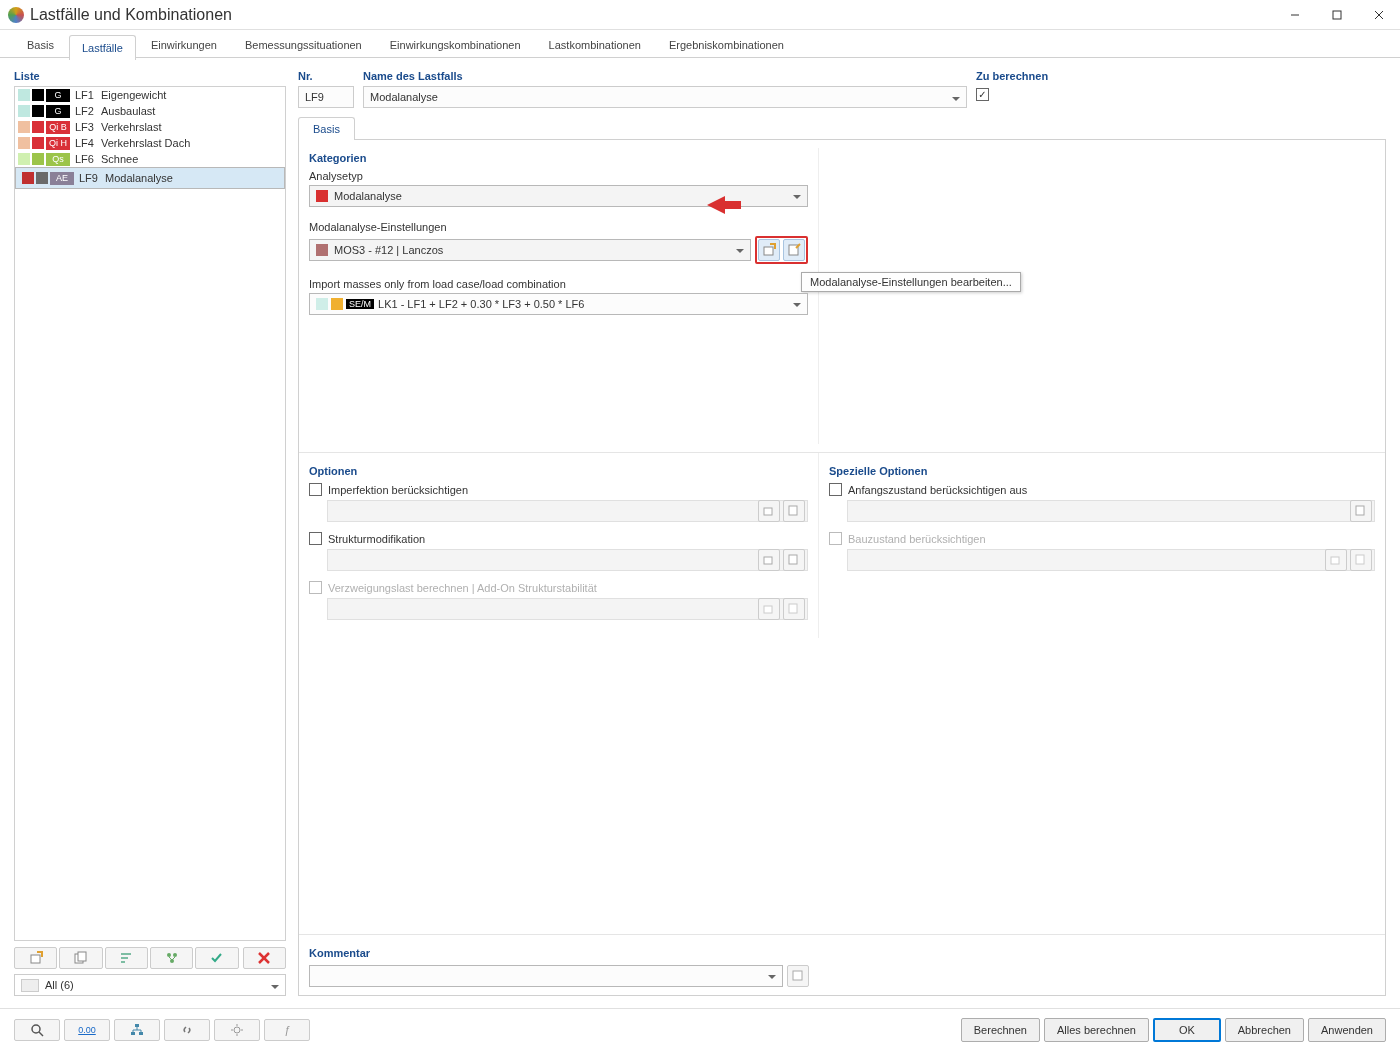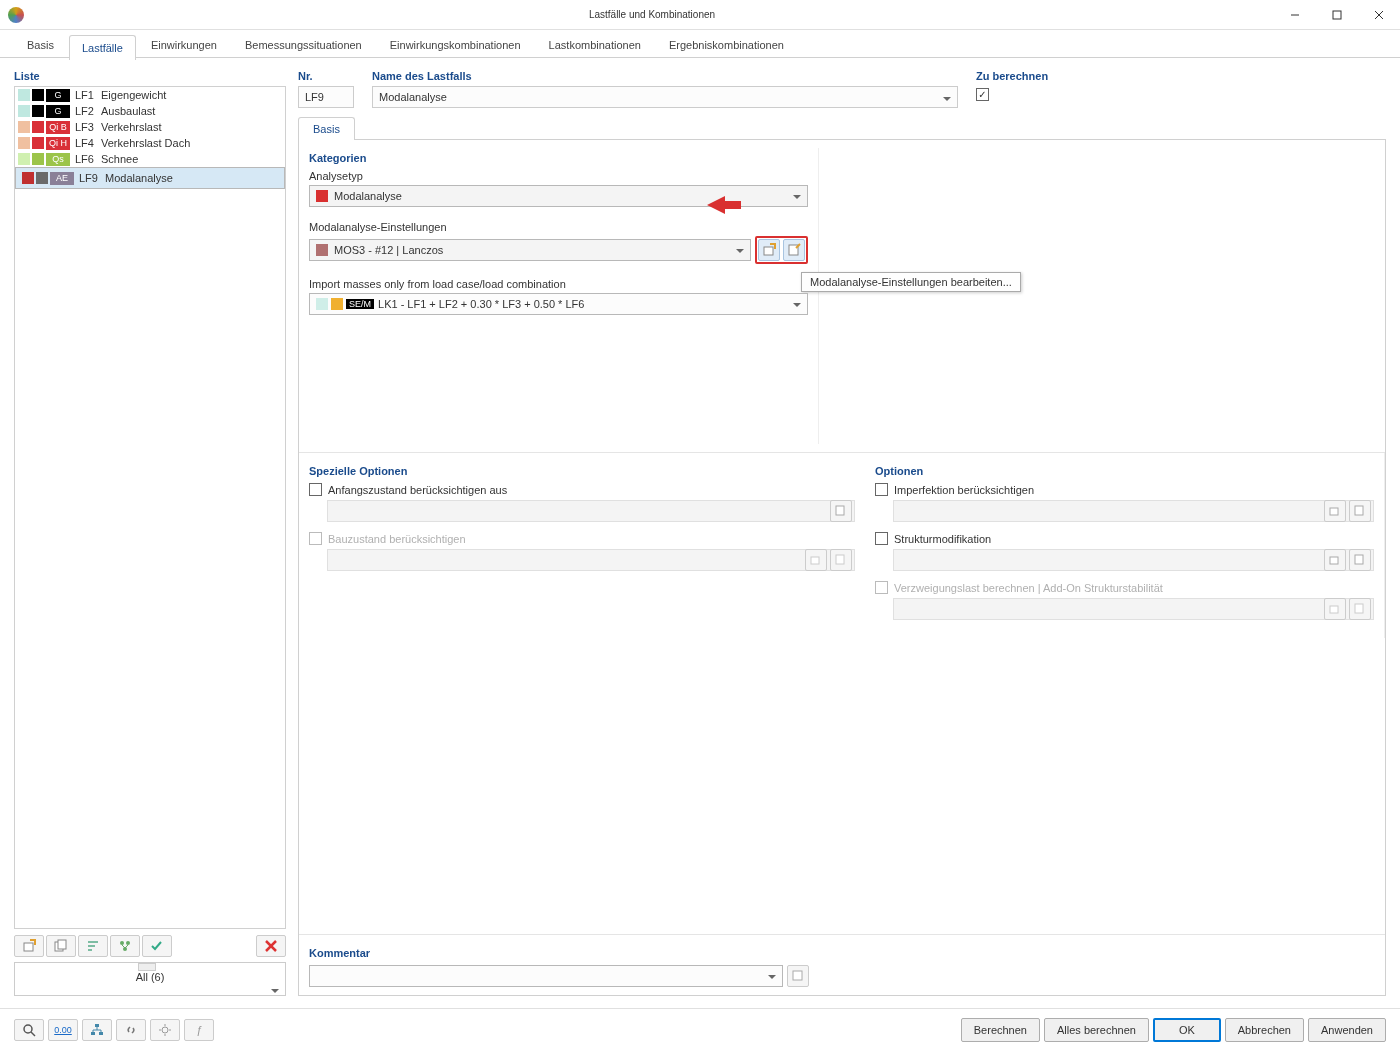--- a/index.html
+++ b/index.html
@@ -1,21 +1,21 @@
 <!DOCTYPE html>
 <html><head>
 <meta charset="utf-8">
 <style>
 * { margin:0; padding:0; box-sizing:border-box; font-family:"Segoe UI",Tahoma,sans-serif; }
 body { background:#fff; font-size:11px; color:#333; width:1400px; height:1050px; overflow:hidden; position:relative; }
 
 
 .titlebar { height:30px; display:flex; align-items:center; padding-left:8px; border-bottom:1px solid #e0e0e0; }
 .titlebar .app-icon { width:16px; height:16px; border-radius:50%; background:conic-gradient(#d4a017,#c85050,#5080c8,#50a050,#d4a017); margin-right:6px; }
-.titlebar .title { flex:1; font-size:10px;text-align:center; }
+.titlebar .title { flex:1; font-size:16px; }
 .winbtns { display:flex; }
 .winbtn { width:42px; height:30px; display:flex; align-items:center; justify-content:center; cursor:pointer; }
 
 
 .tabrow { height:28px; display:flex; align-items:flex-end; padding:0 14px; border-bottom:1px solid #d0d0d0; background:#fff; }
 .tab { padding:6px 12px; cursor:pointer; color:#444; font-size:11px; border:1px solid transparent; border-bottom:none; margin-right:2px; }
 .tab.active { border-color:#d0d0d0; background:#fff; border-radius:3px 3px 0 0; position:relative; top:3px; color:#1a4b8c; }
 
 
 .content { display:flex; position:absolute; top:58px; bottom:42px; left:0; right:0; padding:12px 14px; gap:12px; }
@@ -25,27 +25,27 @@
 .sec-title { color:#1a4b8c; font-weight:600; font-size:11px; margin-bottom:4px; }
 .list { flex:1; border:1px solid #d0d0d0; background:#fff; overflow:auto; }
 .row { display:flex; align-items:center; height:16px; padding:0 3px; cursor:pointer; }
 .row.sel { background:#d6e8f5; }
 .swatch { width:12px; height:12px; margin-right:2px; }
 .tag { display:inline-flex; align-items:center; justify-content:center; color:#fff; font-size:9px; min-width:24px; height:13px; padding:0 3px; margin-right:5px; }
 .lfnum { width:26px; text-align:left; }
 .lfname { flex:1; }
 .list-toolbar { display:flex; gap:2px; margin-top:6px; align-items:center; }
 .list-toolbar .sp { flex:1; }
-.iconbtn { width:30px; height:22px; border:1px solid #ccc; background:#f5f5f5; display:flex; align-items:center; justify-content:center; cursor:pointer; border-radius:2px; }
-.filter { margin-top:5px; height:34px; border:1px solid #ccc; display:flex; align-items:center; padding:0 6px;flex-direction:column; }
+.iconbtn { width:46px; height:22px; border:1px solid #ccc; background:#f5f5f5; display:flex; align-items:center; justify-content:center; cursor:pointer; border-radius:2px; }
+.filter { margin-top:5px; height:22px; border:1px solid #ccc; display:flex; align-items:center; padding:0 6px; }
 .filter .chev { margin-left:auto; }
 
 
 .rightpane { flex:1; display:flex; flex-direction:column; }
-.toprow { display:flex; gap:18px; margin-bottom:8px; }
+.toprow { display:flex; gap:9px; margin-bottom:8px; }
 .nrbox { width:56px; }
 .namebox { flex:1; }
 .calcbox { width:410px; }
 .field { height:22px; border:1px solid #ccc; background:#fcfcfc; display:flex; align-items:center; padding:0 6px; margin-top:3px; }
 .field .chev { margin-left:auto; color:#666; }
 
 
 .subtabrow { display:flex; border-bottom:1px solid #d0d0d0; }
 .subtab { padding:5px 14px; border:1px solid #d0d0d0; border-bottom:none; border-radius:3px 3px 0 0; background:#fff; position:relative; top:1px; color:#1a4b8c; font-size:11px; cursor:pointer; }
 
@@ -304,95 +304,95 @@
             <span style="width:12px;height:12px;background:#f0b030;margin-right:3px;"></span>
             <span style="background:#000;color:#fff;font-size:9px;padding:0 3px;margin-right:4px;">SE/M</span>
             <span>LK1 - LF1 + LF2 + 0.30 * LF3 + 0.50 * LF6</span>
             <span class="chev"></span>
           </div>
         </div>
         <div class="col"></div>
       </div>
 
       <div class="optsection">
+        <div class="optcol left">
+          <div class="group-title">Optionen</div>
+          <div class="chkrow">
+              <span class="chk"></span>
+              <span>Imperfektion berücksichtigen</span>
+            </div>
+          <div class="optfield">
+              <div class="optbtns">
+                <div class="smallbtn plain">
+                  <svg width="12" height="12">
+                    <rect x="1" y="3" width="8" height="7" fill="#fff" stroke="#aaa"></rect>
+                  </svg>
+                </div>
+                <div class="smallbtn plain">
+                  <svg width="12" height="12">
+                    <rect x="1" y="1" width="8" height="9" fill="#fff" stroke="#aaa"></rect>
+                  </svg>
+                </div>
+              </div>
+            </div>
+          <div class="chkrow">
+              <span class="chk"></span>
+              <span>Strukturmodifikation</span>
+            </div>
+          <div class="optfield">
+              <div class="optbtns">
+                <div class="smallbtn plain">
+                  <svg width="12" height="12">
+                    <rect x="1" y="3" width="8" height="7" fill="#fff" stroke="#aaa"></rect>
+                  </svg>
+                </div>
+                <div class="smallbtn plain">
+                  <svg width="12" height="12">
+                    <rect x="1" y="1" width="8" height="9" fill="#fff" stroke="#aaa"></rect>
+                  </svg>
+                </div>
+              </div>
+            </div>
+          <div class="chkrow disabled">
+              <span class="chk dis"></span>
+              <span>Verzweigungslast berechnen | Add-On Strukturstabilität</span>
+            </div>
+          <div class="optfield">
+              <div class="optbtns">
+                <div class="smallbtn plain">
+                  <svg width="12" height="12">
+                    <rect x="1" y="3" width="8" height="7" fill="#fff" stroke="#ccc"></rect>
+                  </svg>
+                </div>
+                <div class="smallbtn plain">
+                  <svg width="12" height="12">
+                    <rect x="1" y="1" width="8" height="9" fill="#fff" stroke="#ccc"></rect>
+                  </svg>
+                </div>
+              </div>
+            </div>
+        </div>
         <div class="optcol">
           <div class="group-title">Spezielle Optionen</div>
           <div class="chkrow">
               <span class="chk"></span>
               <span>Anfangszustand berücksichtigen aus</span>
             </div>
           <div class="optfield">
               <div class="optbtns">
                 <div class="smallbtn plain">
                   <svg width="12" height="12">
                     <rect x="1" y="1" width="8" height="9" fill="#fff" stroke="#aaa"></rect>
                   </svg>
                 </div>
               </div>
             </div>
           <div class="chkrow disabled">
               <span class="chk dis"></span>
               <span>Bauzustand berücksichtigen</span>
-            </div>
-          <div class="optfield">
-              <div class="optbtns">
-                <div class="smallbtn plain">
-                  <svg width="12" height="12">
-                    <rect x="1" y="3" width="8" height="7" fill="#fff" stroke="#ccc"></rect>
-                  </svg>
-                </div>
-                <div class="smallbtn plain">
-                  <svg width="12" height="12">
-                    <rect x="1" y="1" width="8" height="9" fill="#fff" stroke="#ccc"></rect>
-                  </svg>
-                </div>
-              </div>
-            </div>
-        </div>
-        <div class="optcol left">
-          <div class="group-title">Optionen</div>
-          <div class="chkrow">
-              <span class="chk"></span>
-              <span>Imperfektion berücksichtigen</span>
-            </div>
-          <div class="optfield">
-              <div class="optbtns">
-                <div class="smallbtn plain">
-                  <svg width="12" height="12">
-                    <rect x="1" y="3" width="8" height="7" fill="#fff" stroke="#aaa"></rect>
-                  </svg>
-                </div>
-                <div class="smallbtn plain">
-                  <svg width="12" height="12">
-                    <rect x="1" y="1" width="8" height="9" fill="#fff" stroke="#aaa"></rect>
-                  </svg>
-                </div>
-              </div>
-            </div>
-          <div class="chkrow">
-              <span class="chk"></span>
-              <span>Strukturmodifikation</span>
-            </div>
-          <div class="optfield">
-              <div class="optbtns">
-                <div class="smallbtn plain">
-                  <svg width="12" height="12">
-                    <rect x="1" y="3" width="8" height="7" fill="#fff" stroke="#aaa"></rect>
-                  </svg>
-                </div>
-                <div class="smallbtn plain">
-                  <svg width="12" height="12">
-                    <rect x="1" y="1" width="8" height="9" fill="#fff" stroke="#aaa"></rect>
-                  </svg>
-                </div>
-              </div>
-            </div>
-          <div class="chkrow disabled">
-              <span class="chk dis"></span>
-              <span>Verzweigungslast berechnen | Add-On Strukturstabilität</span>
             </div>
           <div class="optfield">
               <div class="optbtns">
                 <div class="smallbtn plain">
                   <svg width="12" height="12">
                     <rect x="1" y="3" width="8" height="7" fill="#fff" stroke="#ccc"></rect>
                   </svg>
                 </div>
                 <div class="smallbtn plain">
                   <svg width="12" height="12">

